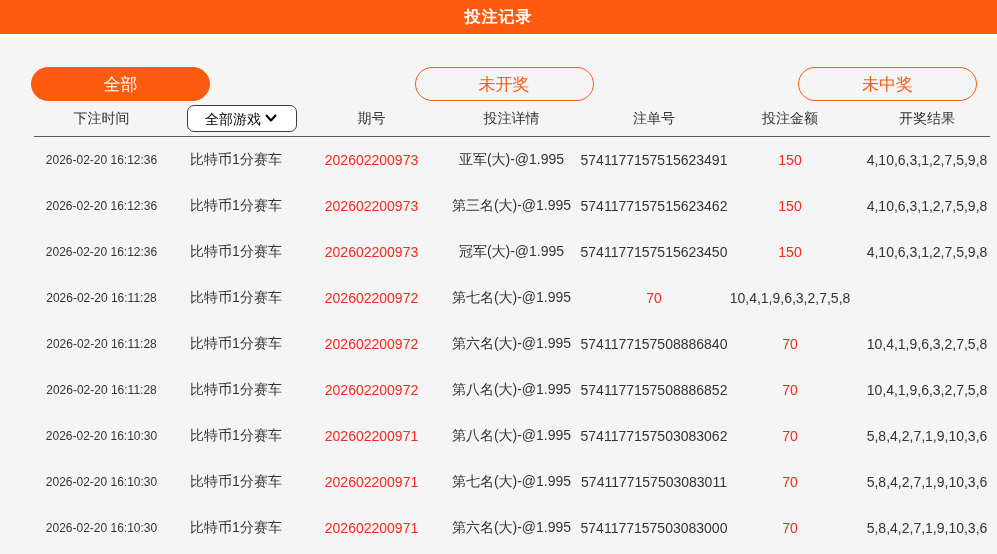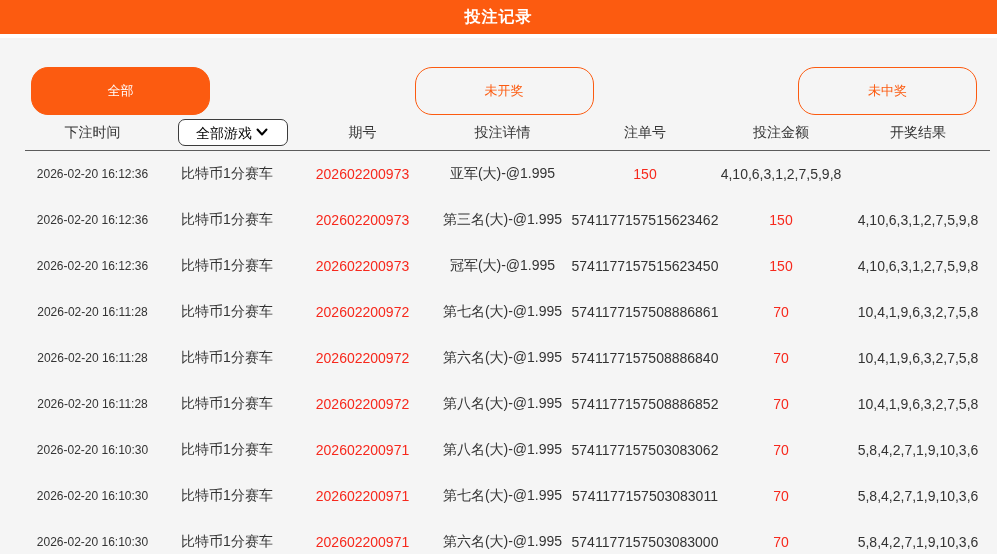--- a/index.html
+++ b/index.html
@@ -20,27 +20,27 @@
     height:34px;flex:0 0 34px;background:var(--orange);
     display:flex;align-items:center;justify-content:center;
   }
   .topbar h1{color:#ffffff;font-size:16px;font-weight:bold;letter-spacing:1px;}
   .gap-strip{height:4px;flex:0 0 4px;background:#ffffff;}
   .filters{
     display:flex;justify-content:space-between;
     padding:29px 20px 0 31px;
   }
   .filter{
-    width:179px;height:48px;border-radius:17px;
-    font-size:13px;cursor:pointer;
+    width:179px;height:34px;border-radius:17px;
+    font-size:17px;cursor:pointer;
     background:transparent;border:1px solid var(--orange);color:var(--orange);
     font-family:inherit;
   }
   .filter.active{background:var(--orange);color:#ffffff;border-color:var(--orange);}
-  .table{margin:0 7px 0 25px;}
+  .table{margin:0 7px 0 34px;}
   .thead{
     display:grid;grid-template-columns:135px 134px 137px 143px 142px 130px 144px;
     height:36px;align-items:center;border-bottom:1px solid var(--line);
   }
   .th{
     display:flex;align-items:center;justify-content:center;
     font-size:14px;color:var(--ink);white-space:nowrap;
   }
   .select-wrap{position:relative;width:98px;height:27px;}
   .select-wrap select{
@@ -99,20 +99,21 @@
       <div class="th">注单号</div>
       <div class="th">投注金额</div>
       <div class="th">开奖结果</div>
     </div>
     <div class="tbody">
   <div class="tr">
     <div class="td time">2026-02-20 16:12:36</div>
     <div class="td game">比特币1分赛车</div>
     <div class="td period">202602200973</div>
     <div class="td detail">亚军(大)-@1.995</div>
+    <div class="td order">5741177157515623491</div>
     <div class="td amount">150</div>
     <div class="td result">4,10,6,3,1,2,7,5,9,8</div>
   </div>
 
   <div class="tr">
     <div class="td time">2026-02-20 16:12:36</div>
     <div class="td game">比特币1分赛车</div>
     <div class="td period">202602200973</div>
     <div class="td detail">第三名(大)-@1.995</div>
     <div class="td order">5741177157515623462</div>
@@ -128,21 +129,20 @@
     <div class="td order">5741177157515623450</div>
     <div class="td amount">150</div>
     <div class="td result">4,10,6,3,1,2,7,5,9,8</div>
   </div>
 
   <div class="tr">
     <div class="td time">2026-02-20 16:11:28</div>
     <div class="td game">比特币1分赛车</div>
     <div class="td period">202602200972</div>
     <div class="td detail">第七名(大)-@1.995</div>
-    <div class="td order">5741177157508886861</div>
     <div class="td amount">70</div>
     <div class="td result">10,4,1,9,6,3,2,7,5,8</div>
   </div>
 
   <div class="tr">
     <div class="td time">2026-02-20 16:11:28</div>
     <div class="td game">比特币1分赛车</div>
     <div class="td period">202602200972</div>
     <div class="td detail">第六名(大)-@1.995</div>
     <div class="td order">5741177157508886840</div>

